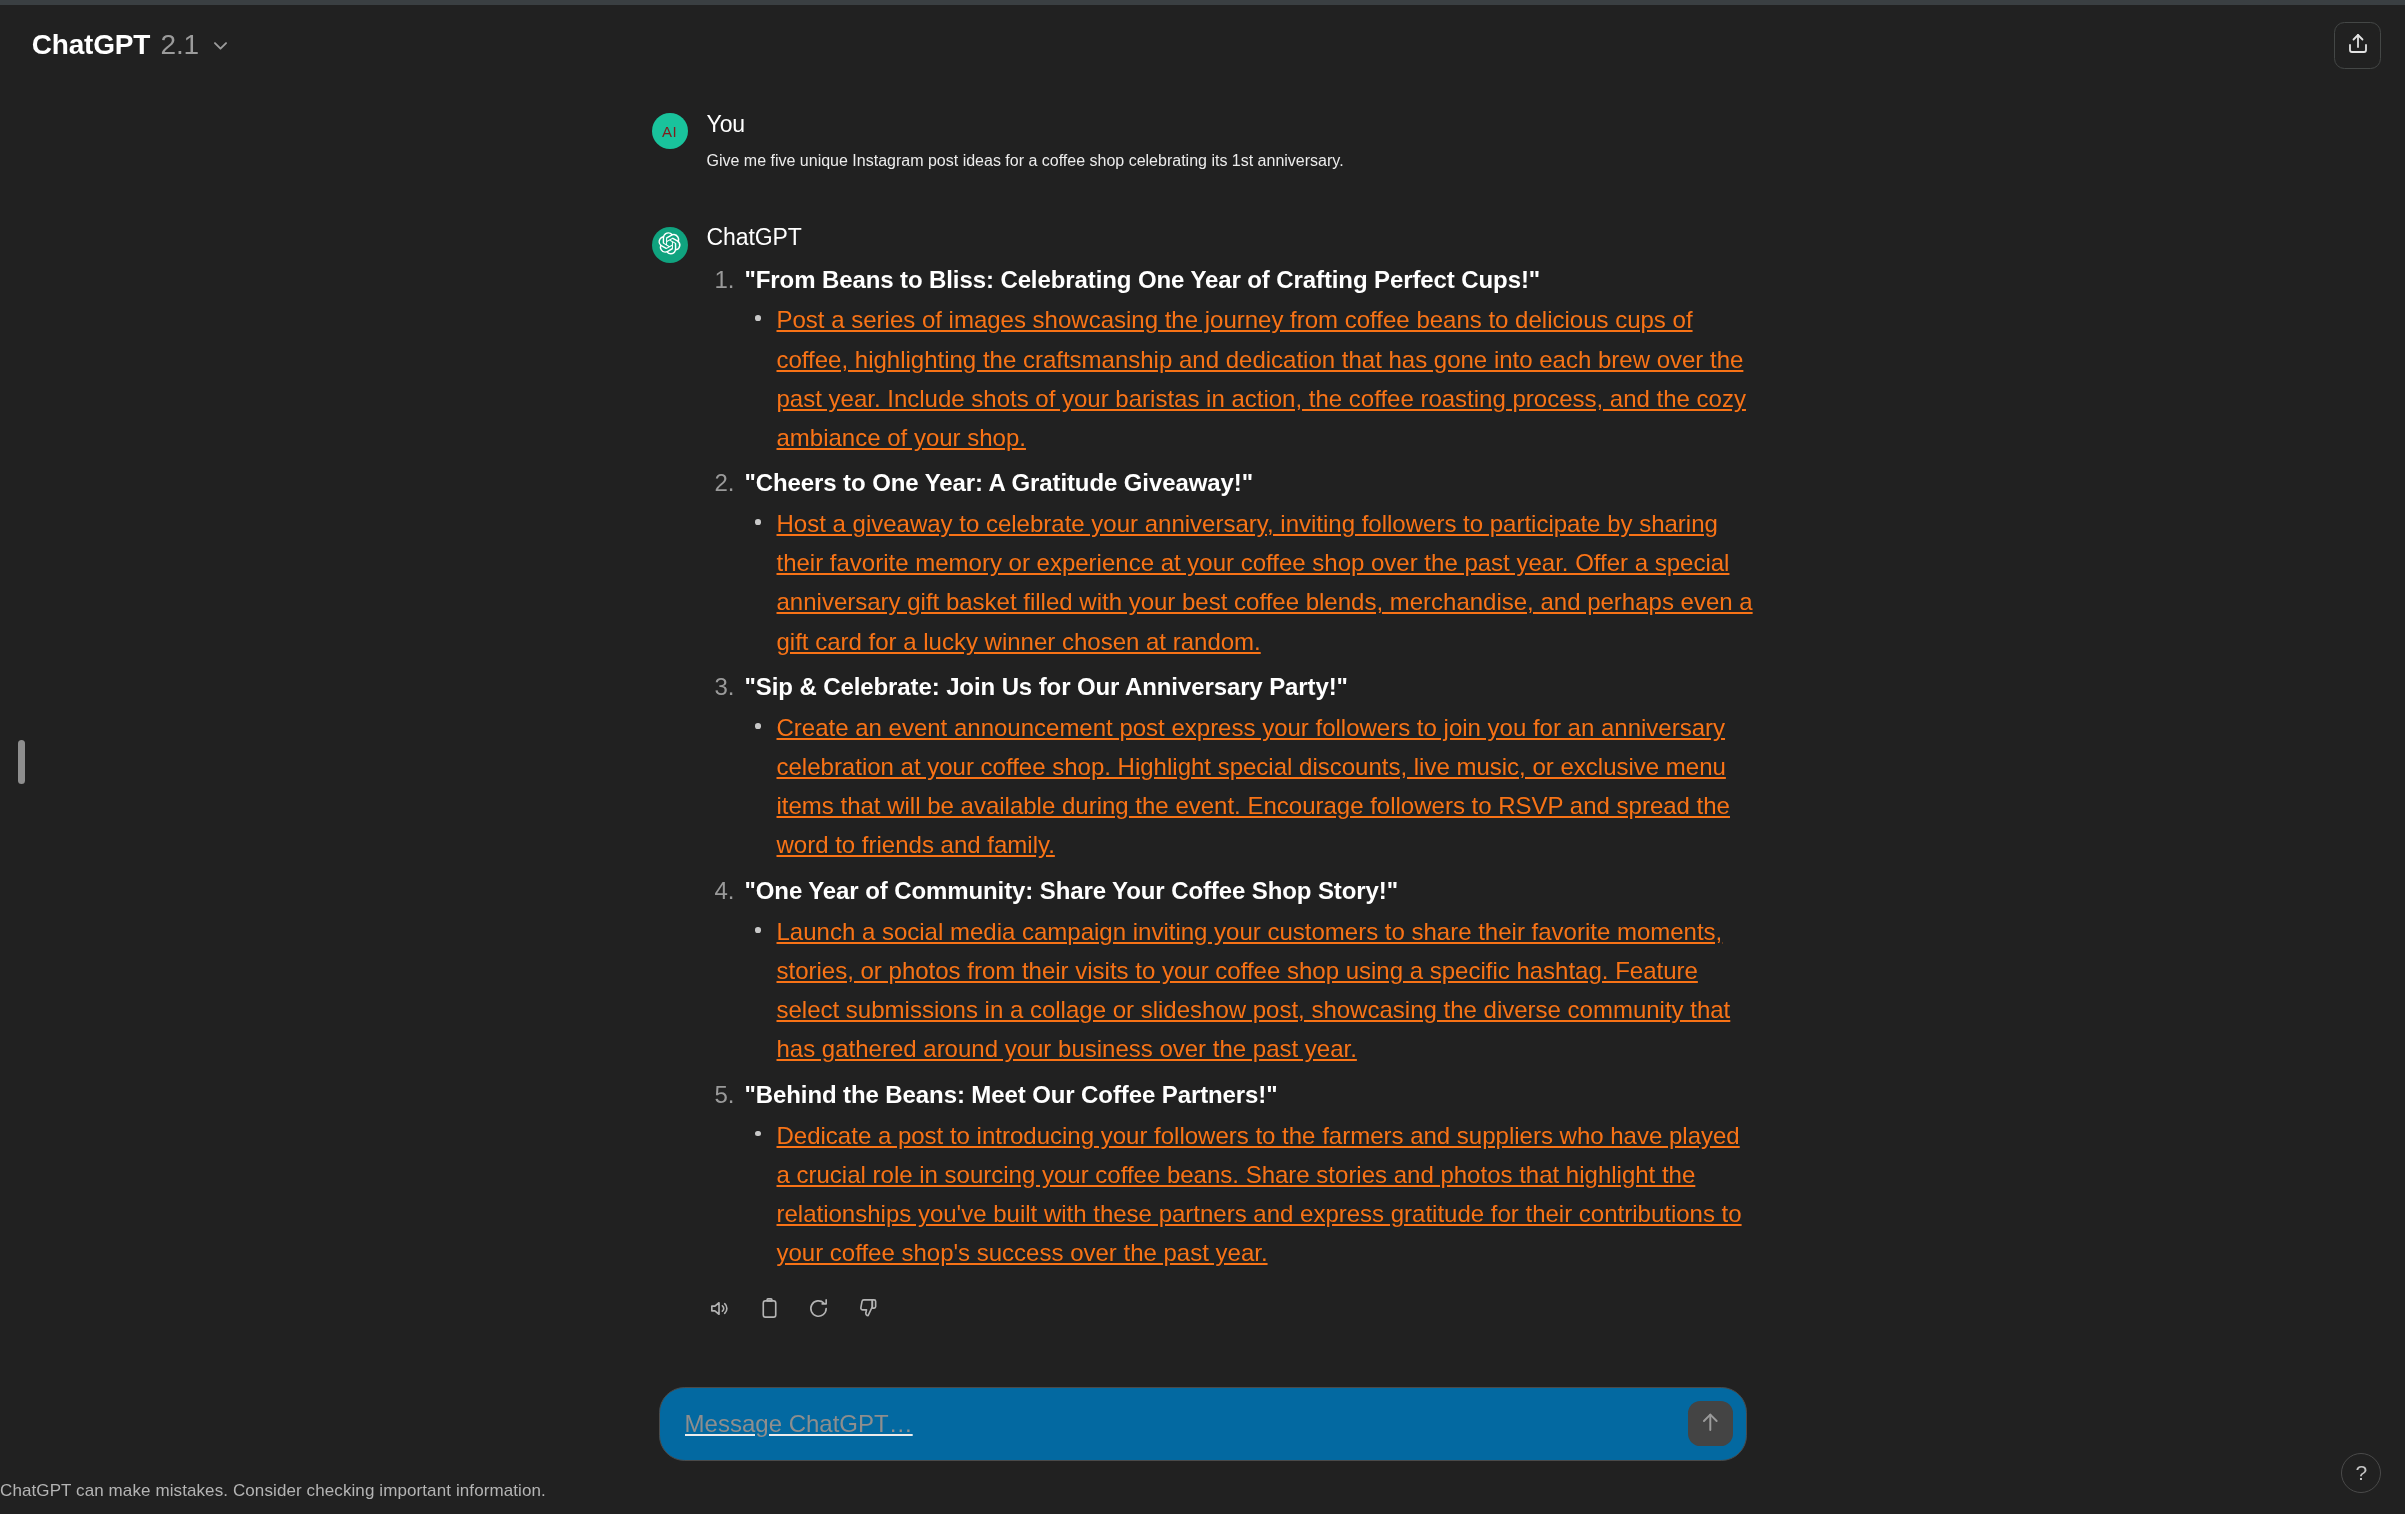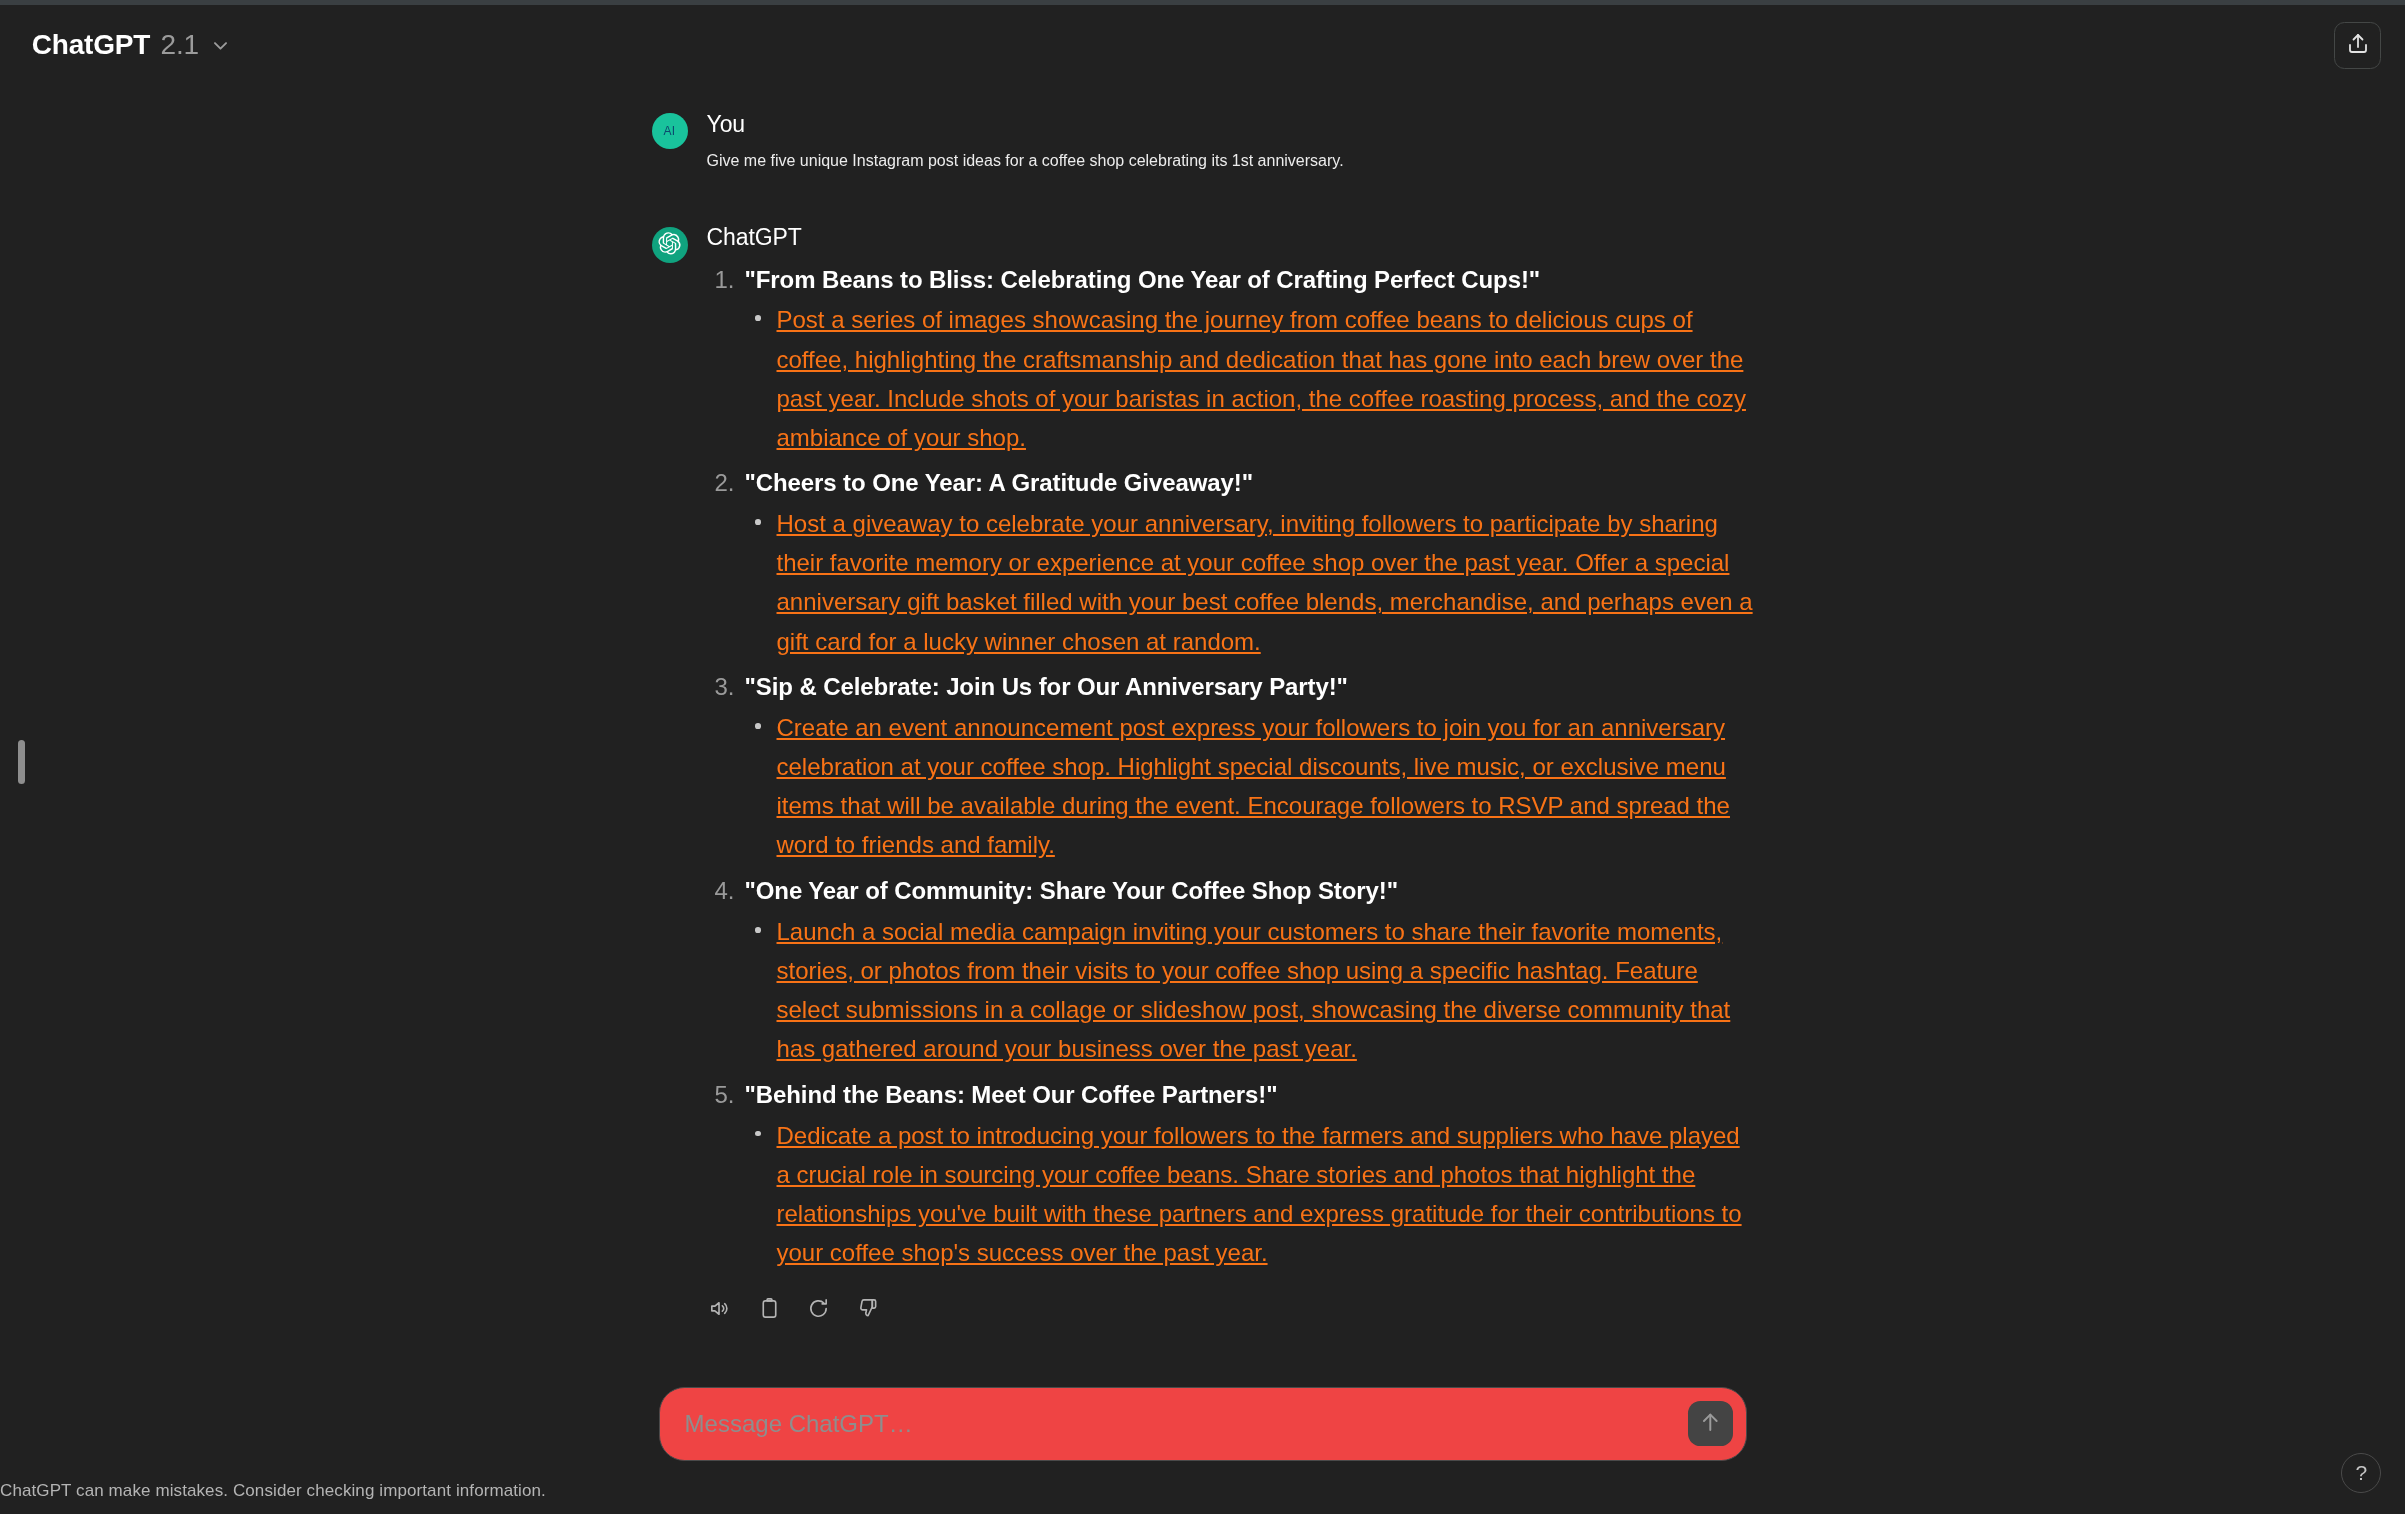--- a/index.html
+++ b/index.html
@@ -118,22 +118,22 @@
     flex: 0 0 auto;
     width: 36px; height: 36px;
     border-radius: 50%;
     display: flex;
     align-items: center;
     justify-content: center;
     margin-top: 2.8px;
   }
   .avatar-user {
     background: #19c39c;
-    color: #0c4a6e;
-    font-size: 12px;
+    color: #7f1d1d;
+    font-size: 15px;
     font-weight: 500;
     letter-spacing: 0.4px;
   }
   .avatar-assistant { background: #10a37f; }
   .avatar-assistant svg { width: 24.6px; height: 24.6px; }
 
   .msg-body { flex: 1 1 auto; min-width: 0; }
 
   .msg-author {
     font-size: 23px;
@@ -235,24 +235,25 @@
     width: 100%;
     padding-bottom: 13.2px;
   }
 
   .composer {
     width: 1088px;
     margin: 0 auto;
     height: 74px;
     border: 0.9px solid #4a4a4a;
     border-radius: 25.6px;
-    background: #ef4444;
+    background: #0369a1;
     display: flex;
     align-items: center;
     padding: 0 13.2px 0 24.6px;
+    text-decoration: underline;
   }
 
   .composer-input {
     flex: 1 1 auto;
     background: transparent;
     border: none;
     outline: none;
     font-family: "Liberation Sans", sans-serif;
     font-size: 24px;
     color: #ececec;

